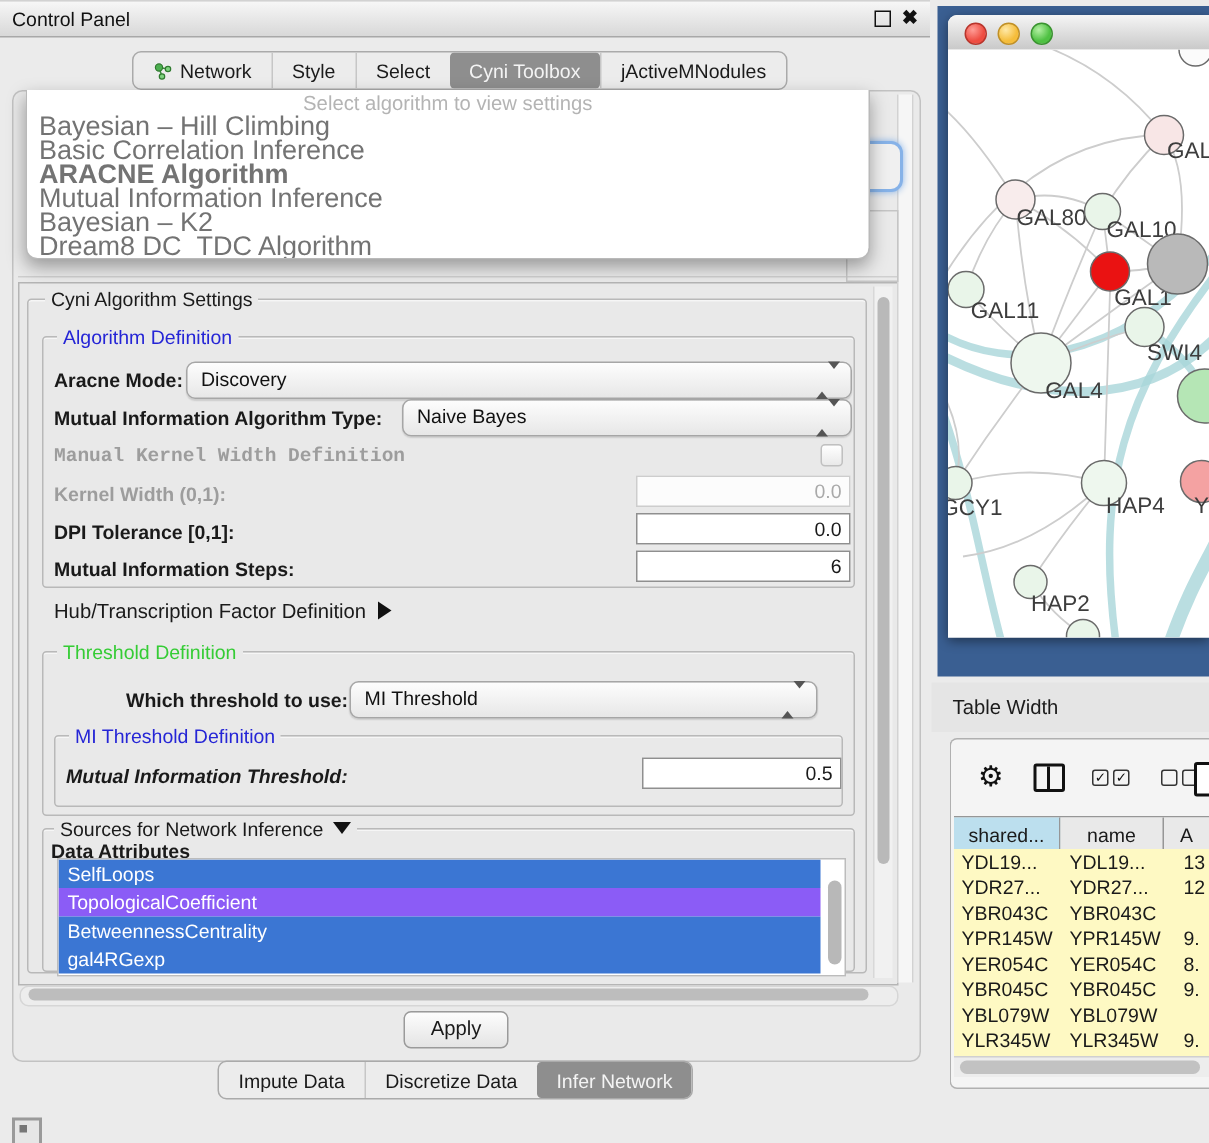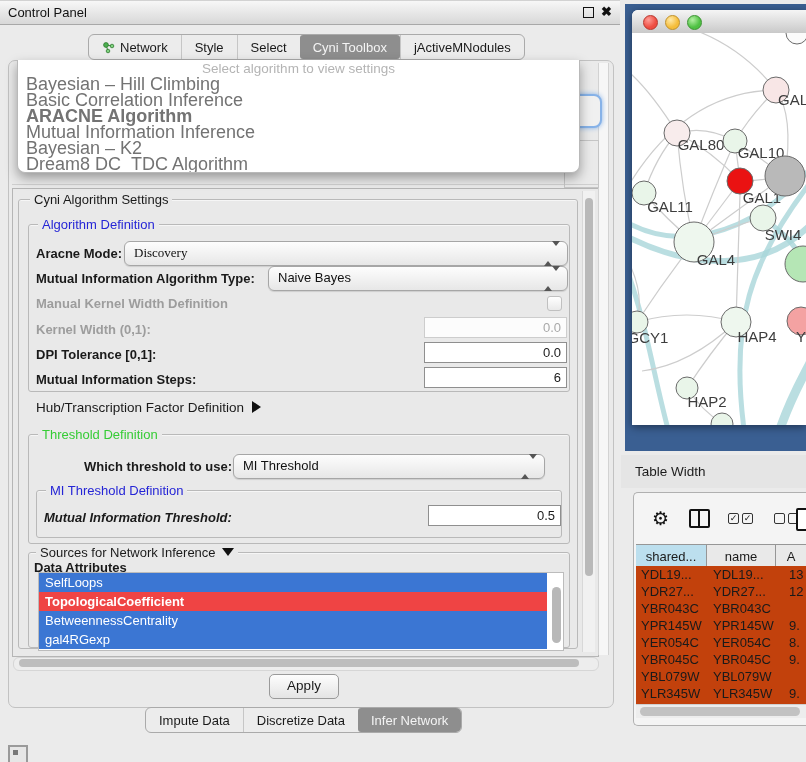--- a/index.html
+++ b/index.html
@@ -115,21 +115,21 @@
   .columns-ic:after{content:"";position:absolute;left:7px;top:0;bottom:0;width:2px;background:#111;}
   .ckpair{display:flex;margin-left:18px;}
   .ck{width:9px;height:9px;border:1.5px solid #333;border-radius:2px;margin-right:3px;
     font-size:9px;line-height:9px;text-align:center;color:#111;}
   .doc-ic{position:absolute;right:-7px;top:9px;width:14px;height:19px;border:2px solid #111;border-radius:2px;background:#fff;}
   .thead{position:absolute;left:2px;top:51px;right:0;height:22px;display:flex;
     border-top:1px solid #969696;border-bottom:1px solid #969696;}
   .thcell{border-right:1px solid #969696;background:#e9e9e9;font-size:13px;
     display:flex;align-items:center;justify-content:center;overflow:hidden;white-space:nowrap;}
   .thcell.hl{background:#bcdfee;}
-  .trows{position:absolute;left:2px;top:73px;right:0;height:138px;background:#c2410c;overflow:hidden;}
+  .trows{position:absolute;left:2px;top:73px;right:0;height:138px;background:#fef9c3;overflow:hidden;}
   .trow{display:flex;height:17px;line-height:17px;font-size:13px;}
   .tcell{overflow:hidden;white-space:nowrap;}
   .tcell.c0{width:70px;padding-left:5px;}
   .tcell.c1{width:68px;padding-left:2px;}
   .tcell.c2{flex:1;padding-left:8px;}
   .tp-hscroll{position:absolute;left:2px;right:0;top:211px;height:13px;background:#ededed;border-top:1px solid #d0d0d0;}
   .tp-hscroll .thumb{position:absolute;left:4px;top:2px;width:160px;height:9px;background:#c2c2c2;border-radius:5px;}
 
   .mini-icon{left:8px;top:745px;width:16px;height:15px;border:2px solid #9a9a9a;background:#e6e6e6;}
   .mini-icon i{position:absolute;left:3px;top:3px;width:5px;height:5px;background:#777;display:block;}
@@ -187,32 +187,32 @@
       <div class="thumb"></div>
     </div>
 
   <div class="groupbox abs" style="left:18px;top:199px;width:558px;height:448px;"></div>
   <span class="grouplabel" style="left:30px;top:192px;">Cyni Algorithm Settings</span>
 
   <div class="groupbox abs" style="left:28px;top:224px;width:540px;height:166px;"></div>
   <span class="grouplabel" style="left:38px;top:217px;color:#2525d6;">Algorithm Definition</span>
 
   <span class="lbl" style="left:36px;top:246px;">Aracne Mode:</span>
-  <div class="combo abs" style="left:124px;top:241px;width:442px;font-family:Liberation Serif, serif;">
+  <div class="combo abs" style="left:124px;top:241px;width:442px;">
     <span class="val">Discovery</span>
     <span class="arrows"><span class="arrow-up"></span><span class="arrow-down"></span></span>
   </div>
 
   <span class="lbl" style="left:36px;top:271px;">Mutual Information Algorithm Type:</span>
   <div class="combo abs" style="left:268px;top:266px;width:298px;">
     <span class="val">Naive Bayes</span>
     <span class="arrows"><span class="arrow-up"></span><span class="arrow-down"></span></span>
   </div>
 
-  <span class="lbl dis" style="left:36px;top:296px;">Manual Kernel Width Definition</span>
+  <span class="lbl dis" style="left:36px;top:296px;font-family:Liberation Mono, monospace;">Manual Kernel Width Definition</span>
   <span class="checkbox" style="left:547px;top:296px;"></span>
 
   <span class="lbl dis" style="left:36px;top:322px;">Kernel Width (0,1):</span>
   <div class="field dis abs" style="left:424px;top:317px;width:131px;">0.0</div>
 
   <span class="lbl" style="left:36px;top:347px;text-align:center;">DPI Tolerance [0,1]:</span>
   <div class="field abs" style="left:424px;top:342px;width:131px;">0.0</div>
 
   <span class="lbl" style="left:36px;top:372px;">Mutual Information Steps:</span>
   <div class="field abs" style="left:424px;top:367px;width:131px;">6</div>
@@ -237,21 +237,21 @@
   <div class="field abs" style="left:428px;top:505px;width:121px;">0.5</div>
 
   <div class="groupbox abs" style="left:28px;top:552px;width:540px;height:94px;"></div>
   <span class="grouplabel" style="left:36px;top:545px;">
     <span>Sources for Network Inference</span><span class="tri-down"></span>
   </span>
   <span class="lbl" style="left:34px;top:560px;">Data Attributes</span>
   <div class="srclist abs" id="src-list">
     <div class="sb"></div>
   <div class="srcitem" style="background: rgb(59, 118, 211);">SelfLoops</div>
-      <div class="srcitem" style="background: #ef4444; font-weight: bold;">TopologicalCoefficient</div>
+      <div class="srcitem" style="background: #8b5cf6;">TopologicalCoefficient</div>
       <div class="srcitem" style="background: rgb(59, 118, 211);">BetweennessCentrality</div>
       <div class="srcitem" style="background: rgb(59, 118, 211);">gal4RGexp</div>
     </div>
 
   <div class="apply-btn abs">Apply</div>
 
   <div id="bottom-tabs" class="tabbar abs" style="left:145px;top:707px;">
       <div class="tab">
         <span>Impute Data</span>
       </div>

